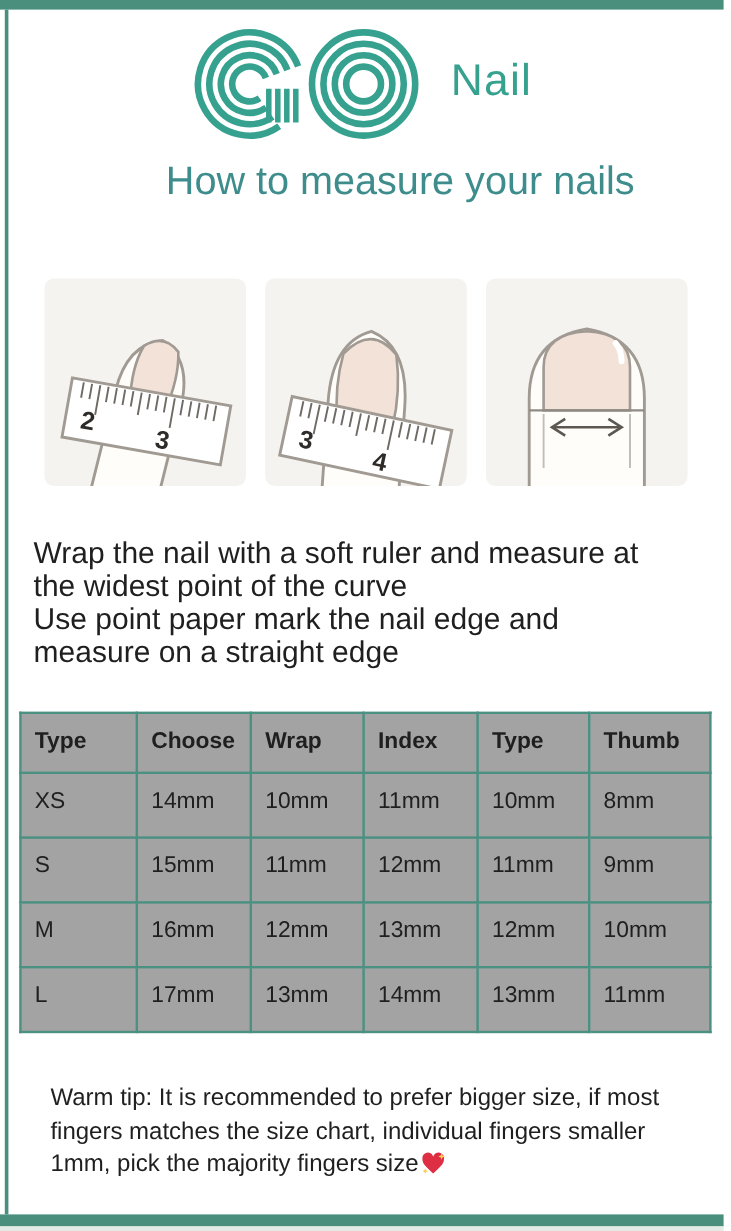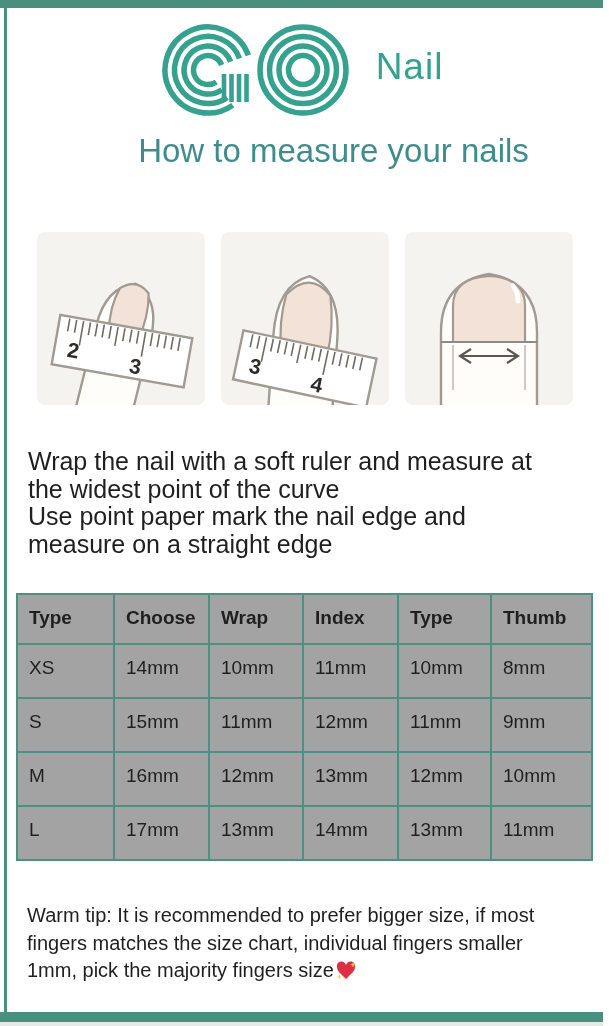--- a/index.html
+++ b/index.html
@@ -60,21 +60,21 @@
   .chart{position:absolute;top:593px;left:16px;border-collapse:collapse;table-layout:fixed;}
   .chart th,.chart td{
     border:2.5px solid var(--table-border);
     vertical-align:top;text-align:left;
     padding:12px 4px 0 11px;font-size:19px;background:#a3a3a3;
   }
   .chart th{font-weight:bold;height:50px;box-sizing:border-box;}
   .chart td{height:54px;box-sizing:border-box;}
 
   
-  .tip{position:absolute;top:902px;left:27px;width:542px;font-size:20px;line-height:27.5px;}
+  .tip{position:absolute;top:902px;left:42px;width:542px;font-size:20px;line-height:27.5px;}
 
   .heart-ic{display:inline-block;vertical-align:-4px;margin-left:1px;}
   .heart{fill:var(--heart-red);}
   .sparkle{fill:var(--sparkle-yellow);}
 </style>
 </head>
 <body>
 
 <div class="page">
 

